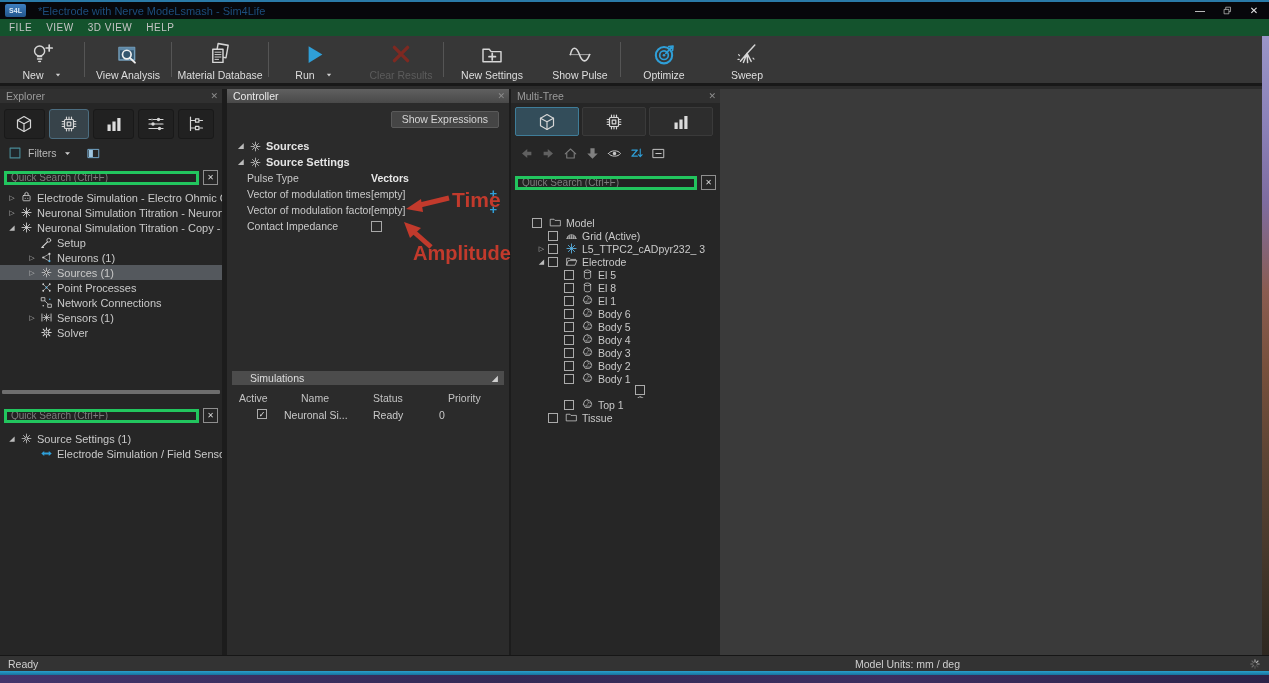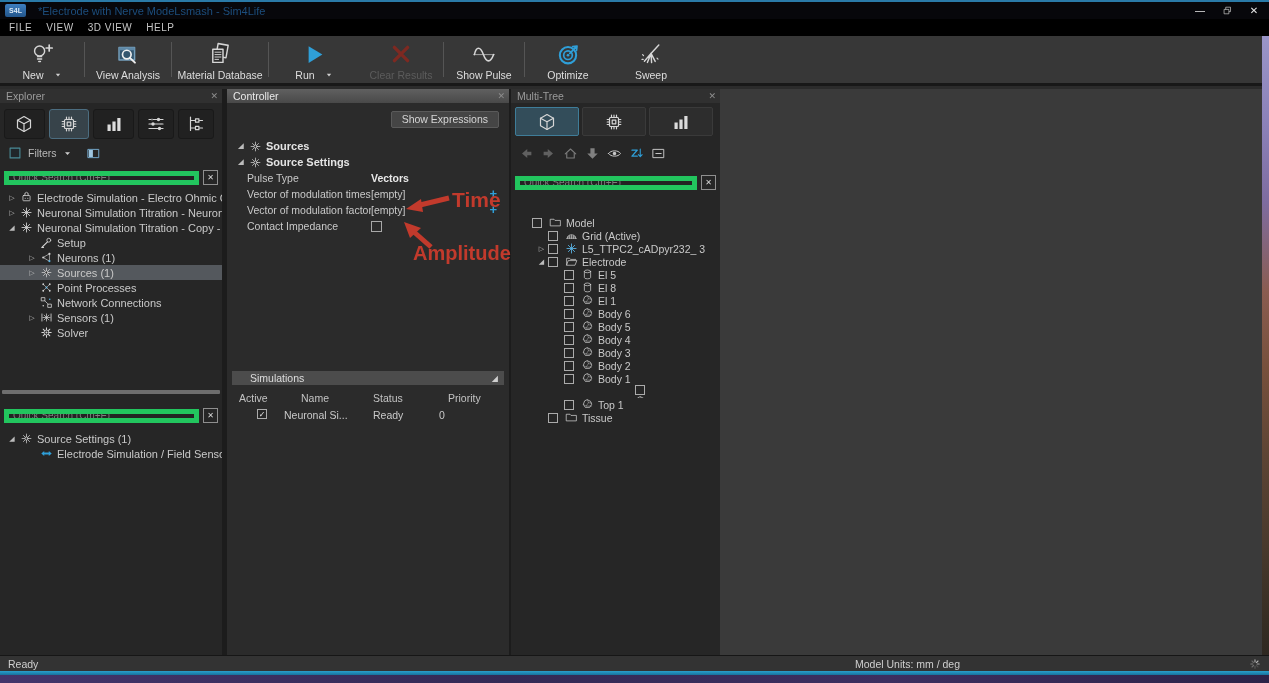--- a/index.html
+++ b/index.html
@@ -9,21 +9,21 @@
   
   #topline{position:absolute;left:0;top:0;width:1269px;height:2px;background:#2a7aa8;}
   #titlebar{position:absolute;left:0;top:2px;width:1269px;height:17px;background:#07070b;
     display:flex;align-items:center;}
   #logo{width:21px;height:13px;margin-left:5px;background:linear-gradient(#3d7fc0,#23568c);
     color:#dce9f5;font-size:7px;font-weight:bold;text-align:center;line-height:13px;border-radius:2px;}
   #win-title{margin-left:12px;color:#1c4e7e;font-size:11px;}
   #win-controls{margin-left:auto;display:flex;align-items:center;gap:9px;margin-right:6px;color:#e8e8e8;}
   .wc{width:18px;height:14px;display:flex;align-items:center;justify-content:center;font-size:10px;}
   
-  #menubar{position:absolute;left:0;top:19px;width:1269px;height:17px;background:#000000;
+  #menubar{position:absolute;left:0;top:19px;width:1269px;height:17px;background:#14532d;
     display:flex;align-items:center;}
   .menu-item{color:#c6c6c6;font-size:10px;letter-spacing:0.5px;margin-left:14px;}
   .menu-item:first-child{margin-left:9px;}
   
   #toolbar{position:absolute;left:0;top:36px;width:1269px;height:50px;background:#373737;
     display:flex;align-items:stretch;border-bottom:3px solid #181818;}
   .tb-btn{display:flex;flex-direction:column;align-items:center;justify-content:center;padding-top:3px;}
   .tb-icon-row{height:26px;display:flex;align-items:center;justify-content:center;}
   .tb-label-row{display:flex;align-items:center;gap:10px;margin-top:2px;}
   .tb-label{color:#dedede;font-size:10.5px;}
@@ -48,21 +48,21 @@
   
   .exp-toolbar{display:flex;margin:6px 4px 0 4px;height:30px;}
   .tool-big{width:44px;height:30px;margin-right:4px;background:#212121;border:1px solid #191919;
     border-radius:3px;display:flex;align-items:center;justify-content:center;}
   .tool-big.active{background:#37434a;border:1px solid #4c6d80;}
   .tool-right{margin-left:auto;display:flex;}
   .tool-right .tool-big{width:36px;margin-right:4px;}
   .filters-row{display:flex;align-items:center;margin:6px 0 0 8px;height:16px;gap:6px;}
   .filters-label{color:#b9b9b9;font-size:10.5px;}
   .search-row{display:flex;align-items:center;margin:9px 4px 0 4px;height:15px;}
-  .search-input{flex:1;height:14px;background:#232323;border:5px solid #22c55e;color:#b5b5b5;
+  .search-input{flex:1;height:14px;background:#232323;border:3px solid #22c55e;color:#b5b5b5;
     font-size:10px;padding:0 4px;font-family:"Liberation Sans",sans-serif;outline:none;}
   .search-input::placeholder{color:#7d7d7d;}
   .x-btn{width:15px;height:15px;margin-left:4px;border:1px solid #8f8f8f;background:#262626;
     color:#d8d8d8;font-size:8px;display:flex;align-items:center;justify-content:center;}
   
   .tree{margin-top:5px;}
   .trow{height:15px;display:flex;align-items:center;font-size:11px;color:#c9c9c9;
     white-space:nowrap;overflow:hidden;}
   .trow.sel{background:#54585d;}
   .texp{width:12px;flex:none;font-size:7px;color:#bcbcbc;text-align:center;}
@@ -221,20 +221,33 @@
           <svg width="24" height="24" viewBox="0 0 20 20" fill="none" stroke="#d6d6d6" stroke-width="1.2" stroke-linecap="round" stroke-linejoin="round">
             <path d="M4.5,4.5L15.5,15.5M15.5,4.5L4.5,15.5" stroke="#7e2921" stroke-width="2.8"></path>
           </svg>
         </span>
       </div>
       <div class="tb-label-row">
         <span class="tb-label">Clear Results</span>
       </div>
     </div>
     <div class="tb-sep"></div>
+    <div class="tb-btn" style="width: 96px;">
+      <div class="tb-icon-row">
+        <span style="display: inline-flex; align-items: center; justify-content: center;">
+          <svg width="24" height="24" viewBox="0 0 20 20" fill="none" stroke="#d6d6d6" stroke-width="1.2" stroke-linecap="round" stroke-linejoin="round">
+            <path d="M2.5,6h5.2l1.6,2h8.2v8.5H2.5Z"></path>
+            <path d="M7.5,12.2h5.4M10.2,9.5v5.4" stroke-width="1.4"></path>
+          </svg>
+        </span>
+      </div>
+      <div class="tb-label-row">
+        <span class="tb-label">New Settings</span>
+      </div>
+    </div>
     <div class="tb-btn" style="width: 80px;">
       <div class="tb-icon-row">
         <span style="display: inline-flex; align-items: center; justify-content: center;">
           <svg width="24" height="24" viewBox="0 0 20 20" fill="none" stroke="#d6d6d6" stroke-width="1.2" stroke-linecap="round" stroke-linejoin="round">
             <path d="M2,10.5C3.5,3.5,7,3.5,9.5,10.5S15.5,17.5,18,10.5" stroke-width="1.3"></path>
             <path d="M1.5,10.5h17" stroke-width="0.7" opacity="0.8"></path>
           </svg>
         </span>
       </div>
       <div class="tb-label-row">

